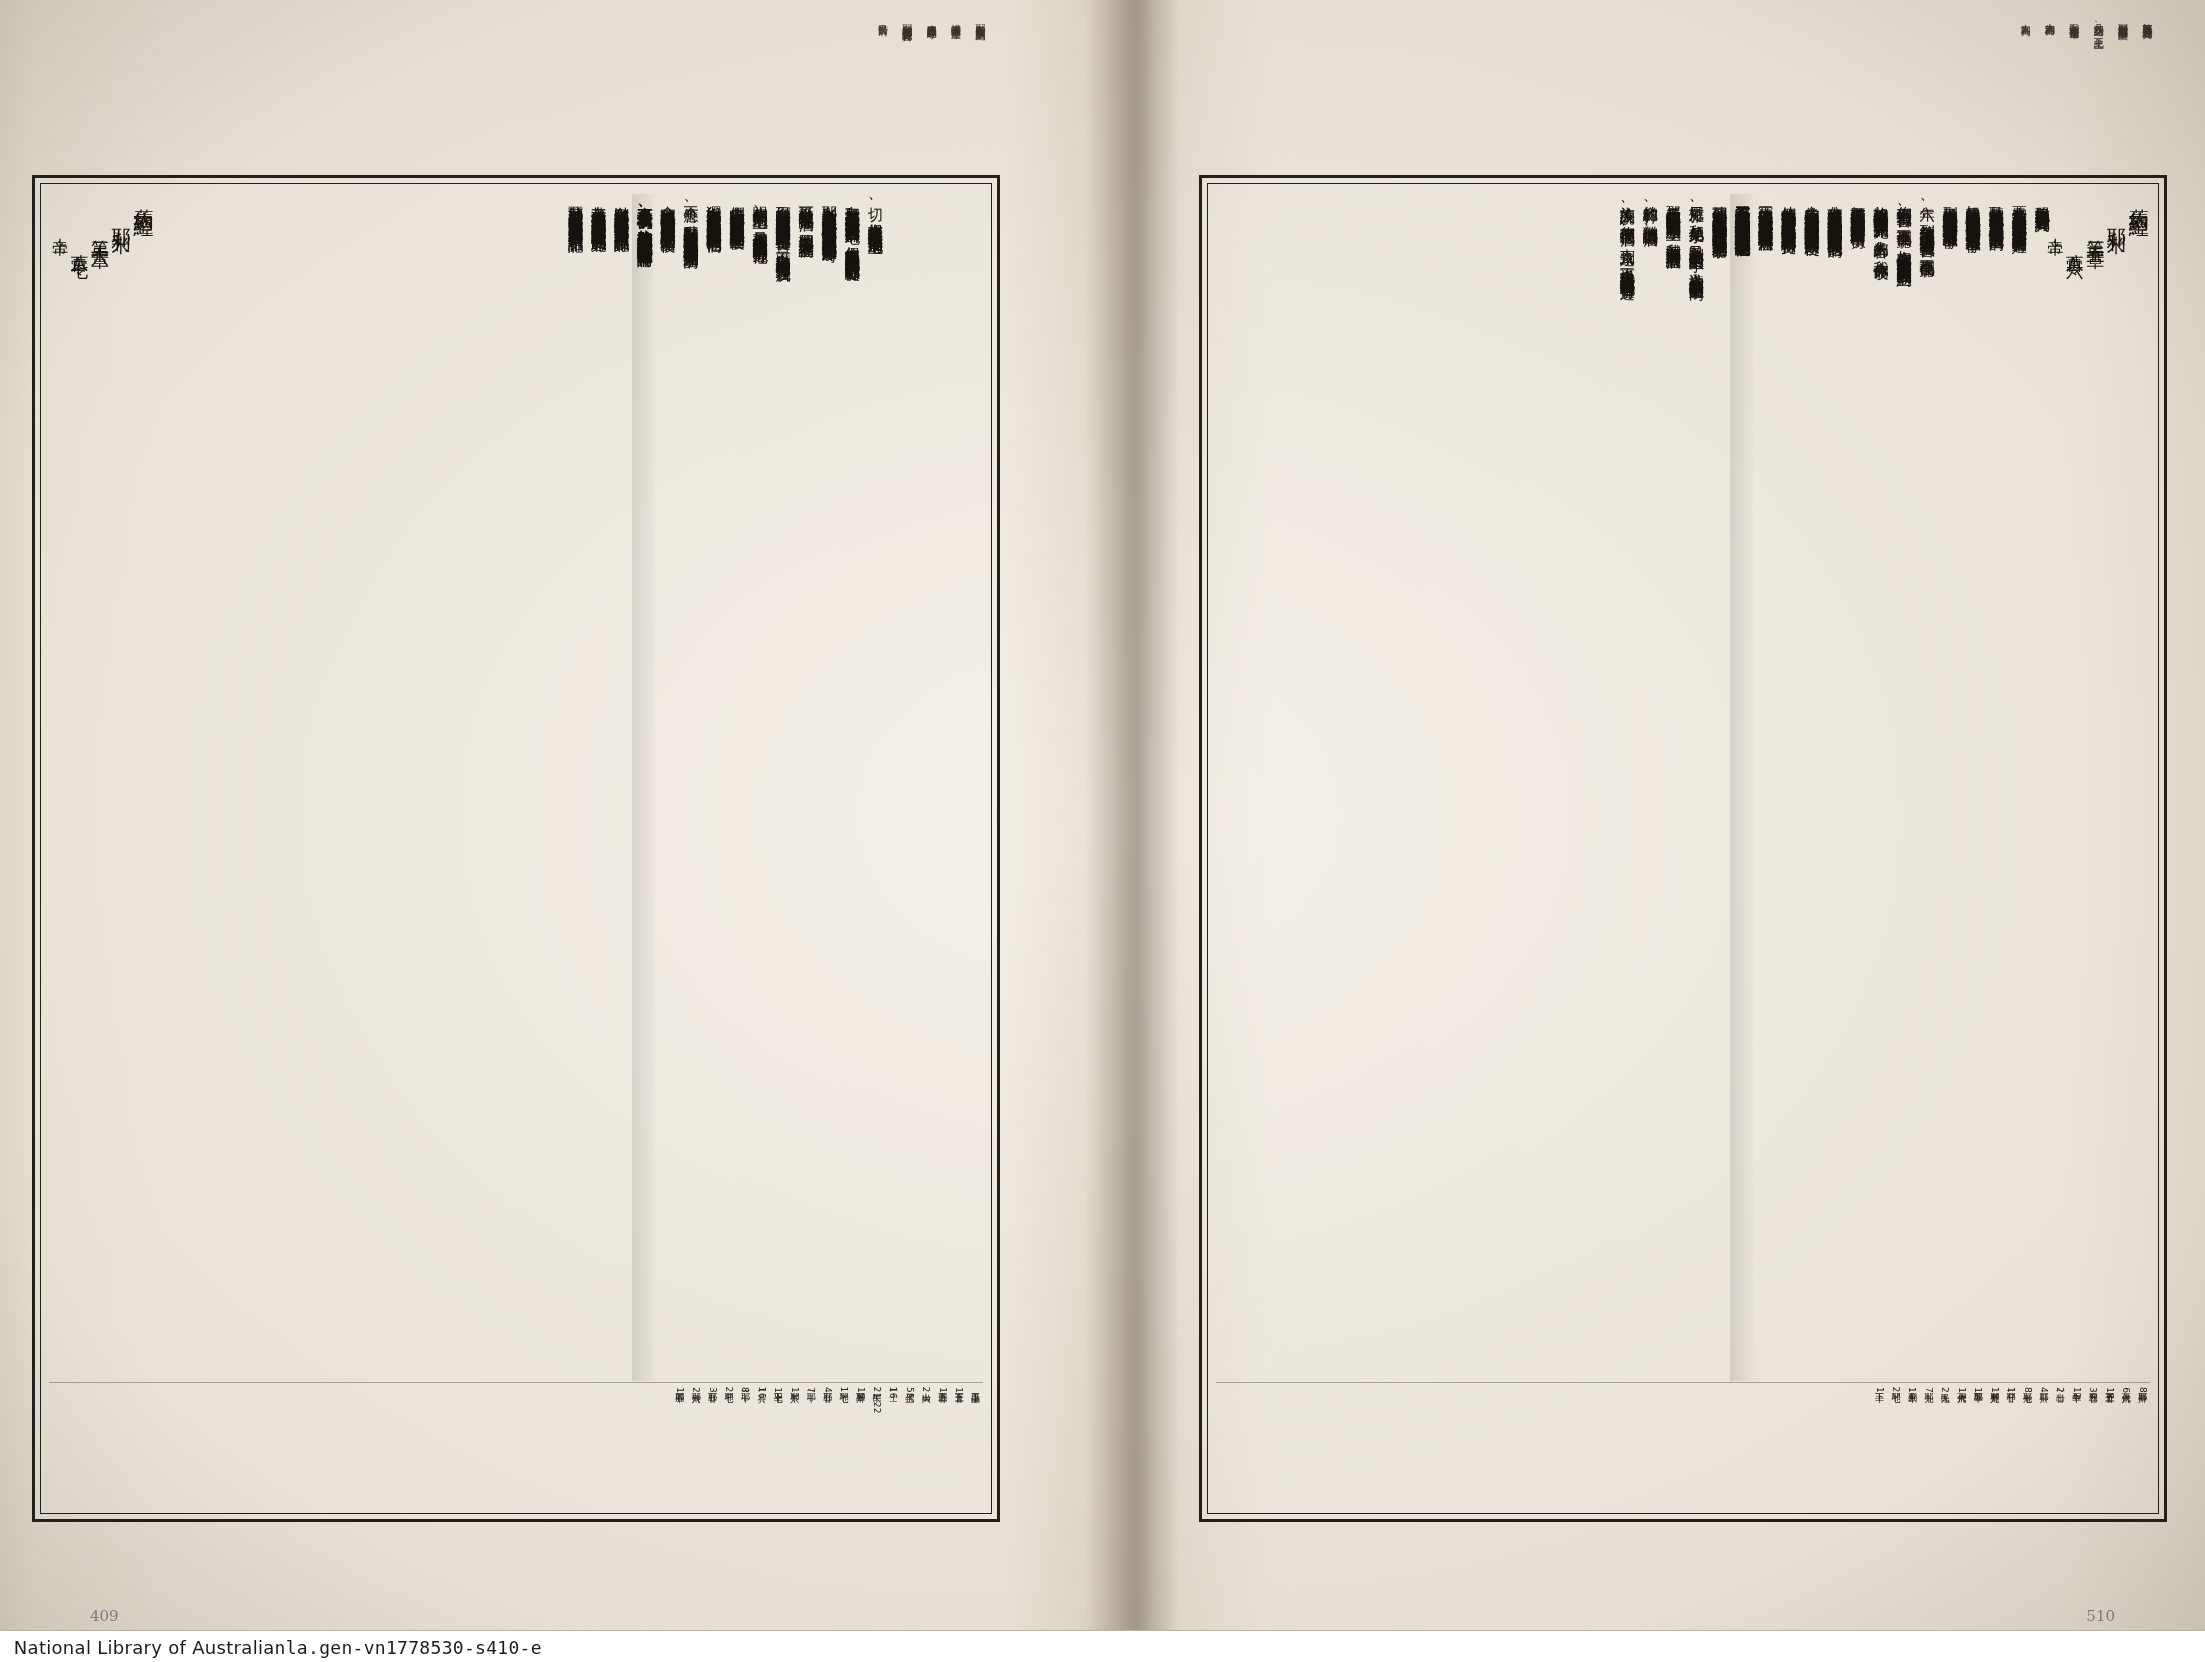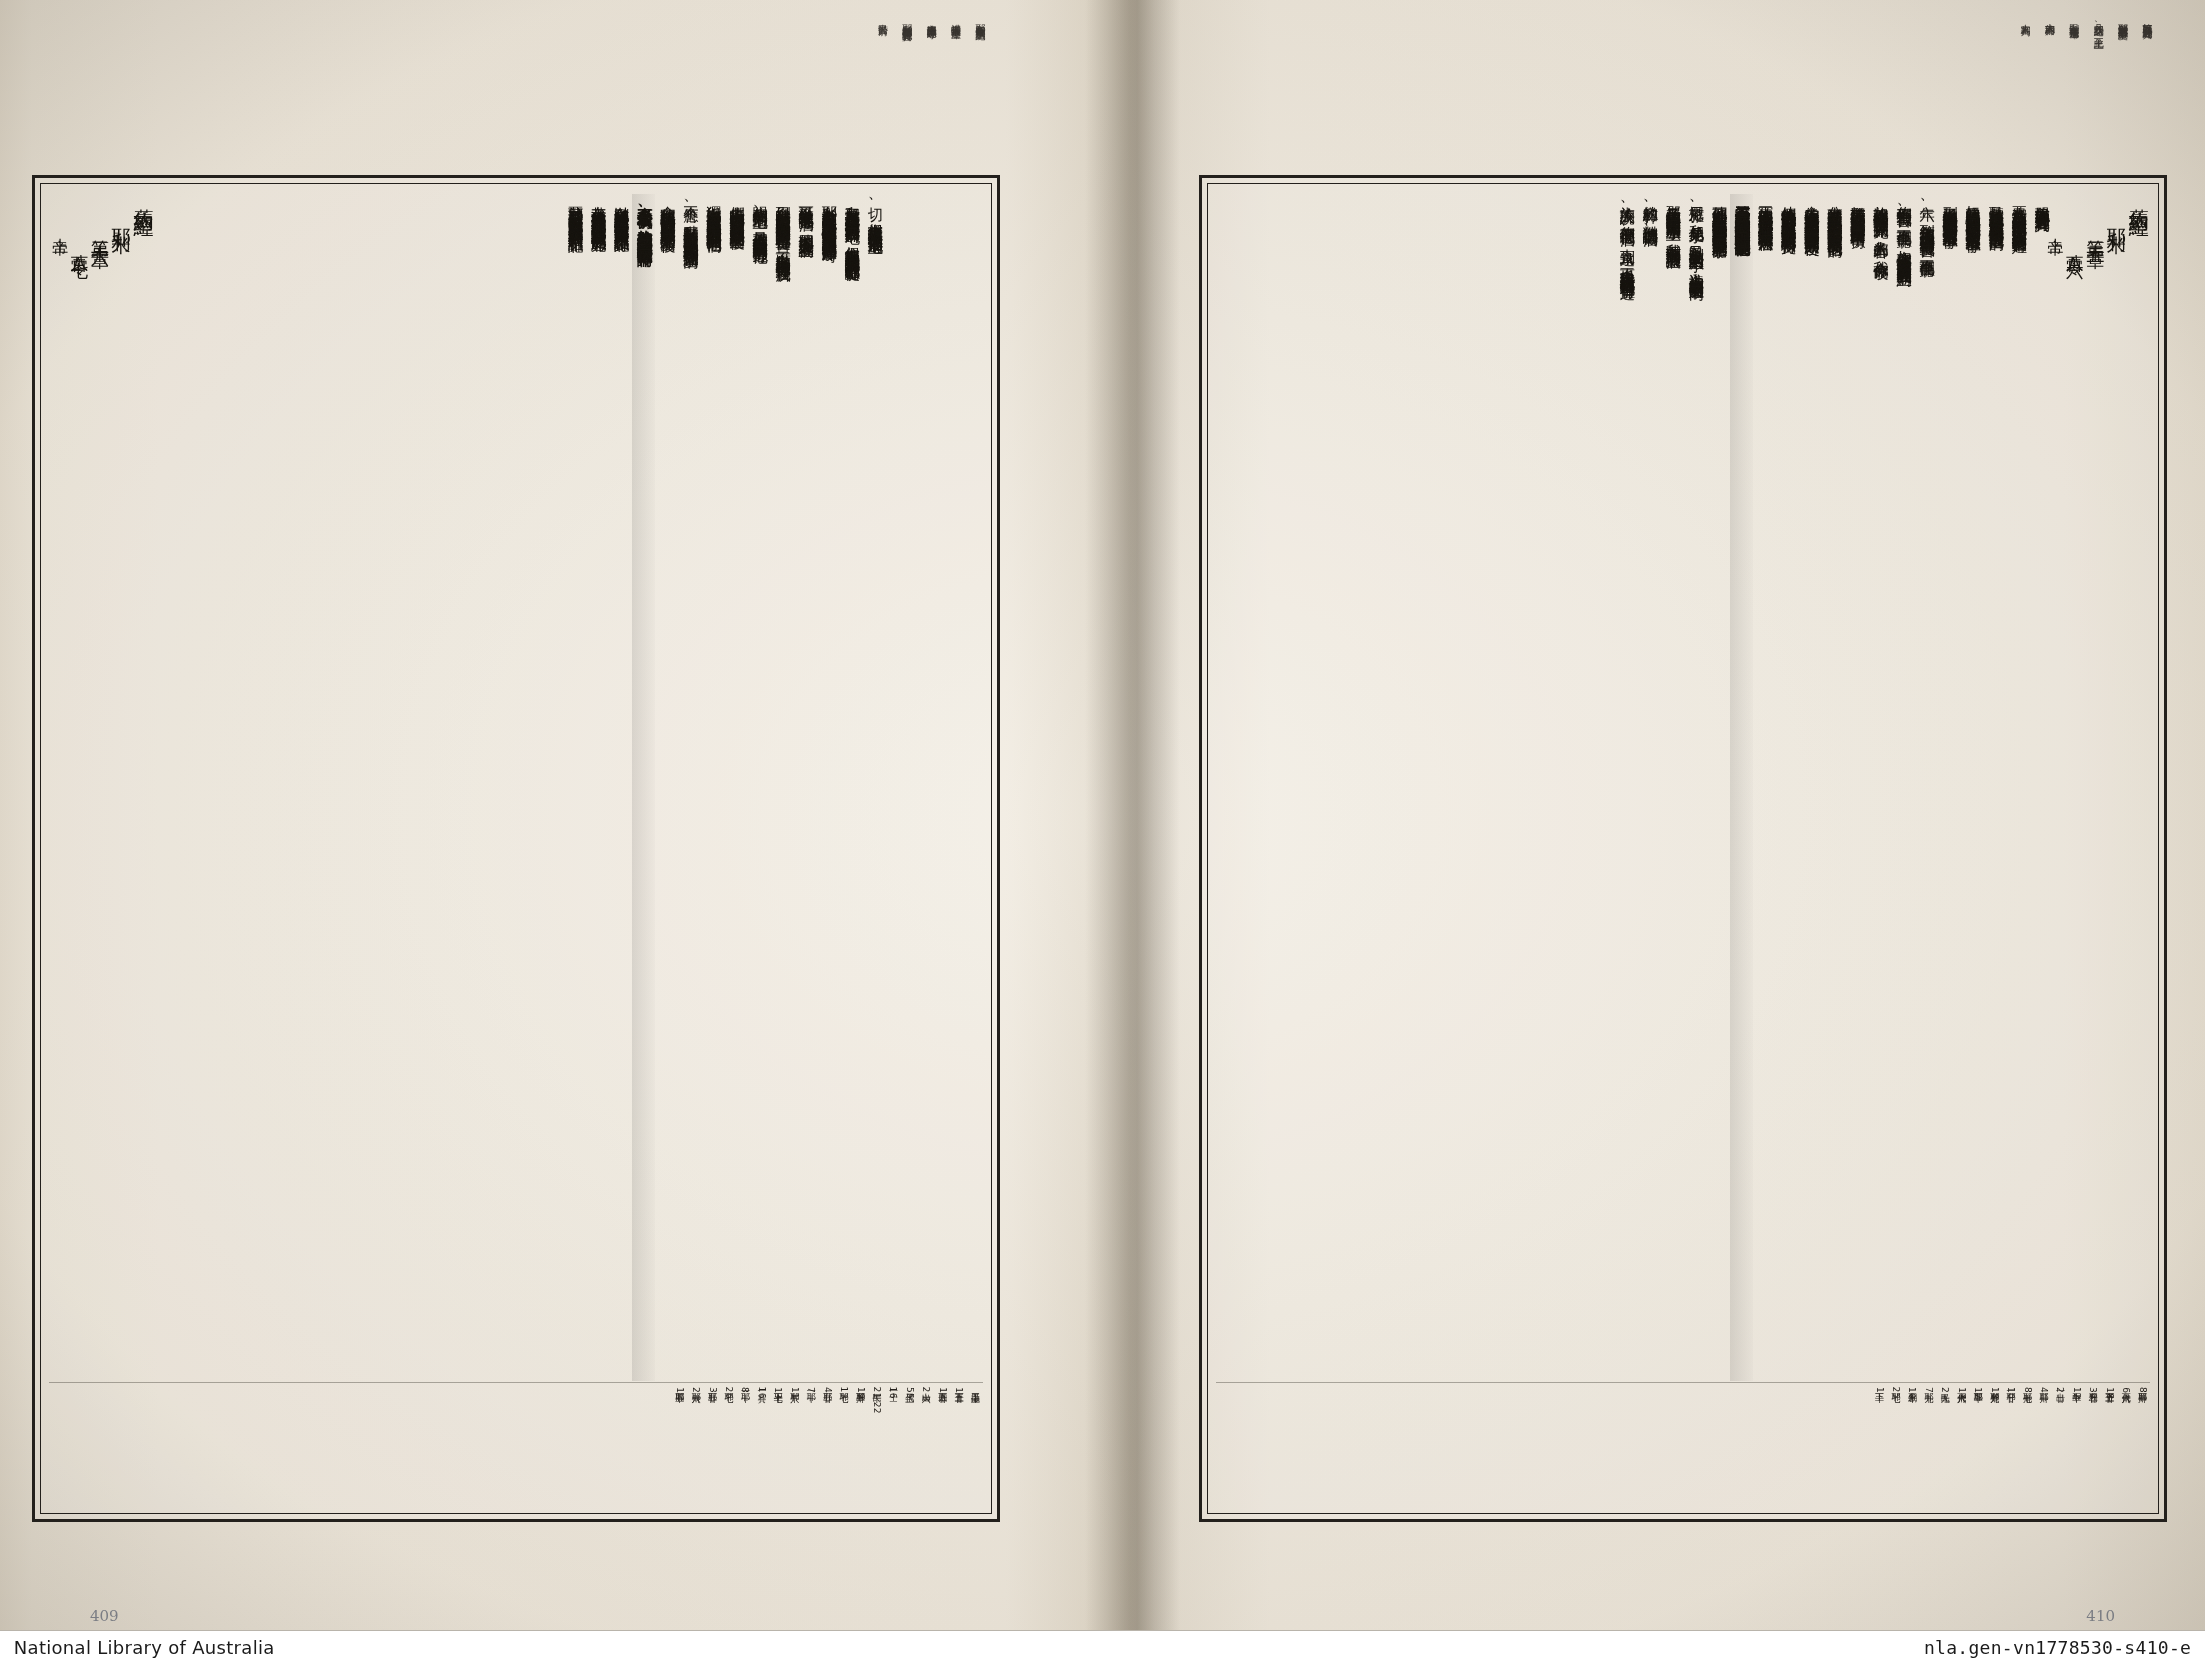--- a/index.html
+++ b/index.html
@@ -23,21 +23,21 @@
   .scan:after{
     content:"";position:absolute;inset:0;
     background:
       radial-gradient(ellipse at 50% 50%, rgba(255,255,255,0.18), rgba(120,105,80,0.10) 78%, rgba(90,78,58,0.22) 100%);
     pointer-events:none;
   }
   
   .footer{
     position:absolute;left:0;bottom:0;width:2205px;height:33px;
     background:#ffffff;border-top:1.1px solid #b9b4ab;
-    display:flex;align-items:center;justify-content:space-between;
+    display:flex;align-items:center;justify-content:flex-start;
     box-sizing:border-box;padding:0 13.8px;
   }
   .footer span{font-size:18px;color:#1b1b1b;letter-spacing:0.3px;}
   .footer .right{font-family:"DejaVu Sans Mono","Liberation Mono",monospace;font-size:18px;}
 
   
   .leaf{position:absolute;top:175px;width:968px;height:1347px;}
   .leaf.left{left:32px;}
   .leaf.right{left:1199px;}
   .leaf .frame{
@@ -243,20 +243,20 @@
         <div class="refcol">耶十一8</div>
         <div class="refcol">耶七26</div>
         <div class="refcol">耶廿五3</div>
         <div class="refcol">耶卅六2</div>
         <div class="refcol">耶四十五1</div>
       </div>
     </div>
   </div>
 
   <div class="folio l">409</div>
-  <div class="folio r">410</div>
+  <div class="folio r">510</div>
 
   <div class="footer">
     <span>National Library of Australia</span>
     <span class="right">nla.gen-vn1778530-s410-e</span>
   </div>
 </div>
 
 
 </body></html>

